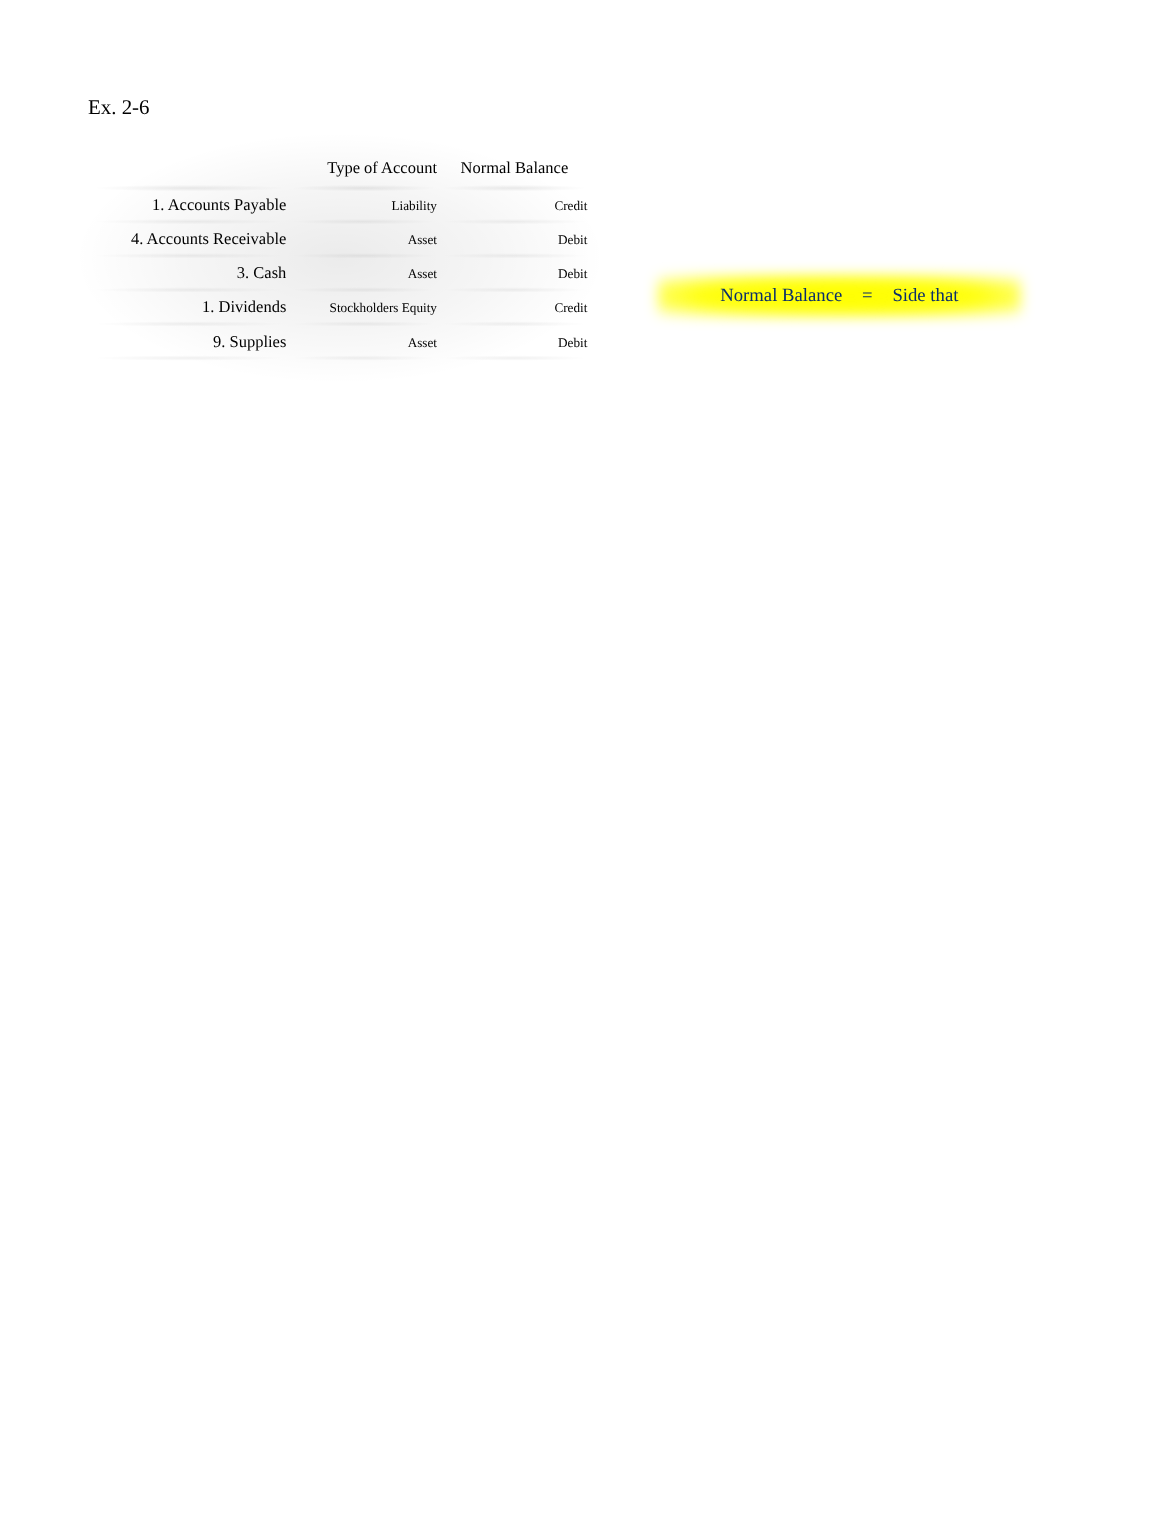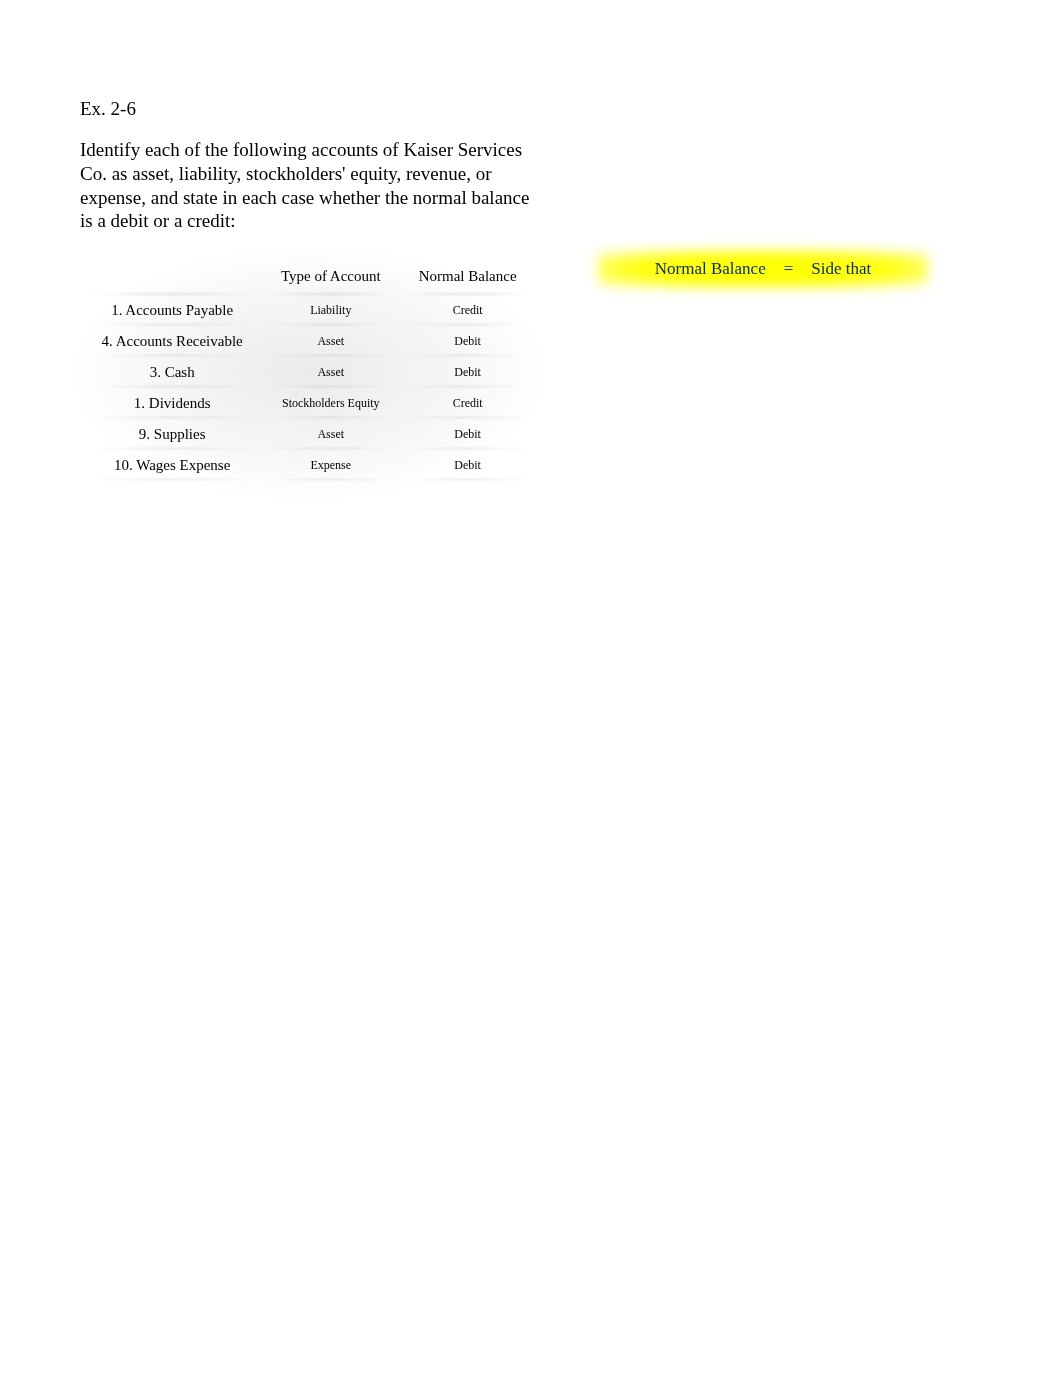--- a/index.html
+++ b/index.html
@@ -7,21 +7,21 @@
       font-family: "Times New Roman", Times, serif;
       background: #ffffff;
       width: 1062px;
       height: 1377px;
       position: relative;
       color: #000;
     }
     .content {
       position: absolute;
       left: 80px;
-      top: 98px;
+      top: 88px;
       width: 460px;
     }
     .ex-title {
       font-size: 19px;
       margin-bottom: 18px;
     }
     .instructions {
       font-size: 19px;
       line-height: 1.25;
       margin-bottom: 18px;
@@ -38,21 +38,21 @@
       border-radius: 6px;
       background: radial-gradient(ellipse at center, rgba(0,0,0,0.08) 0%, rgba(0,0,0,0.04) 40%, rgba(0,0,0,0) 72%);
       z-index: -1;
     }
     table {
       border-collapse: separate;
       border-spacing: 4px 0;
       width: 100%;
     }
     th, td {
-      text-align: center;
+      text-align: right;
       vertical-align: middle;
       padding: 0;
     }
     th {
       font-weight: 400;
       font-size: 15px;
       height: 38px;
       position: relative;
     }
     th.col-type { }
@@ -100,21 +100,20 @@
       z-index: -1;
       filter: blur(6px);
     }
     .side-note span { white-space: nowrap; }
   </style>
 </head>
 <body>
 
 <div class="content">
   <div class="ex-title">Ex. 2-6</div>
-  <div class="instructions"> Identify each of the following accounts of Kaiser Services Co. as asset, liability, stockholders' equity, revenue, or expense, and state in each case whether the normal balance is a debit or a credit:</div>
 
   <div class="table-wrap">
     <table>
       <thead>
         <tr>
           <th class="col-acc"></th>
           <th class="col-type">Type of Account</th>
           <th class="col-bal">Normal Balance</th>
         </tr>
       </thead>
@@ -137,25 +136,20 @@
         <tr>
           <td class="col-acc">1. Dividends</td>
           <td class="col-type val">Stockholders Equity</td>
           <td class="col-bal val">Credit</td>
         </tr>
         <tr>
           <td class="col-acc">9. Supplies</td>
           <td class="col-type val">Asset</td>
           <td class="col-bal val">Debit</td>
         </tr>
-        <tr>
-          <td class="col-acc">10. Wages Expense</td>
-          <td class="col-type val">Expense</td>
-          <td class="col-bal val">Debit</td>
-        </tr>
       </tbody>
     </table>
   </div>
 </div>
 
 <div class="side-note">
   <div class="hl"></div>
   <span>Normal Balance</span>
   <span>=</span>
   <span>Side that</span>

